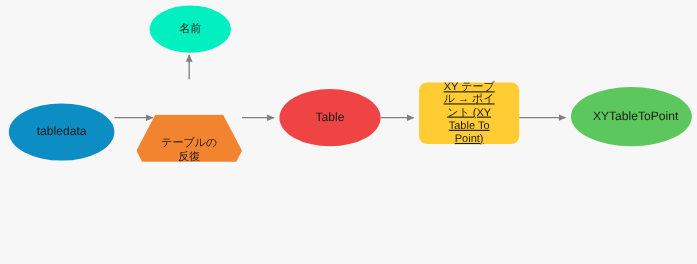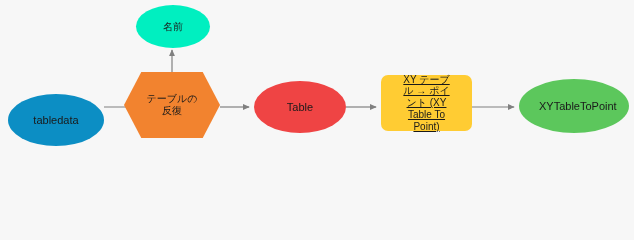--- a/index.html
+++ b/index.html
@@ -40,20 +40,21 @@
     white-space: pre-line;
   }
   .node-ellipse {
     border-radius: 50%;
   }
   .node-rounded-rect {
     border-radius: 7px;
   }
   .node-hexagon {
     clip-path: polygon(18% 0%, 82% 0%, 100% 50%, 82% 100%, 18% 100%, 0% 50%);
+    margin-top: 32px;
   }
   .label {
     display: block;
     width: 100%;
     padding: 0 20px;
     box-sizing: border-box;
   }
 </style>
 </head>
 <body>

